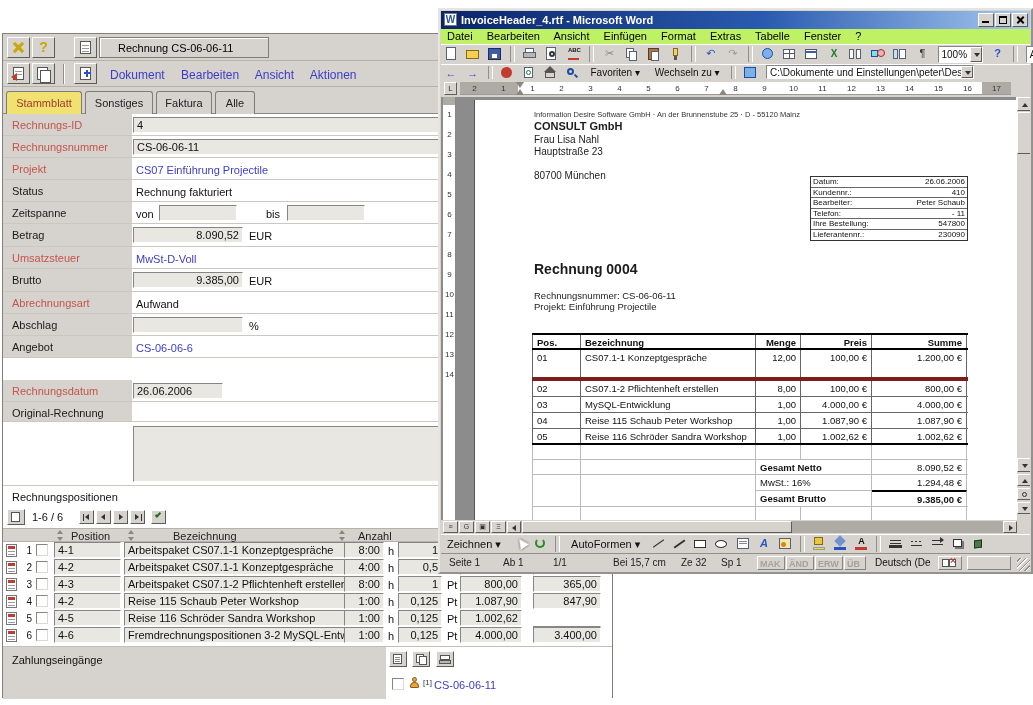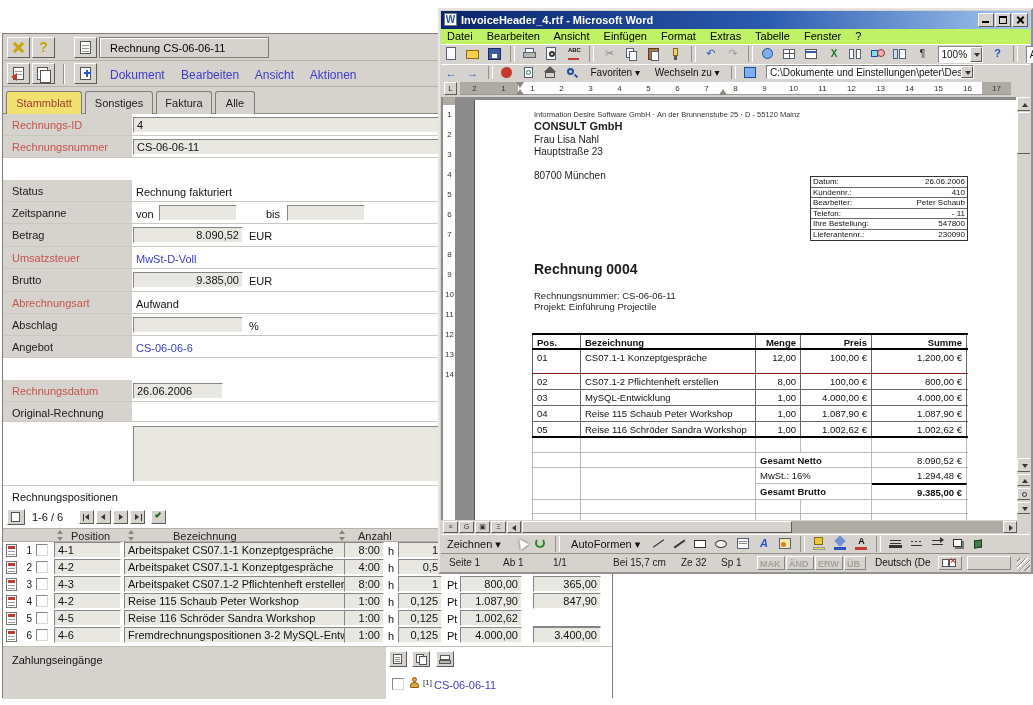--- a/index.html
+++ b/index.html
@@ -11,21 +11,21 @@
 
   
   #appwin{left:2px;top:33px;width:611px;height:665px;background:#fff;border:1px solid #827f78;z-index:1}
   .chromerow{position:absolute;left:0;right:0;background:#d6d3ce}
   .abtn{position:absolute;width:23px;height:21px;background:#d6d3ce;border:1px solid;border-color:#fff #5f5c55 #5f5c55 #fff}
   .goldx{position:absolute;left:4px;top:8px;width:13px;height:3px;background:#c9a60a;transform:rotate(45deg)}
   .goldx2{transform:rotate(-45deg)}
   .goldq{color:#c9a60a;font-weight:bold;font-size:14px;text-align:center;line-height:19px}
   .mini-doc{position:absolute;width:11px;height:13px;background:#fff;border:1px solid #555}
   .mini-doc i{position:absolute;left:1px;right:1px;height:1px;background:#9a9a9a}
-  .titlebox{position:absolute;left:96px;top:3px;width:170px;height:21px;border:1px solid #7f7c76;box-shadow:inset 1px 1px 0 #fff;padding:4px 0 0 10px;font-size:11px;color:#000}
+  .titlebox{position:absolute;left:96px;top:3px;width:170px;height:21px;border:1px solid #7f7c76;box-shadow:inset 1px 1px 0 #fff;padding:4px 0 0 18px;font-size:11px;color:#000}
   .amenu{position:absolute;top:7px;color:#3c3cc8;font-size:12px}
   .amenu span{margin-right:13px;cursor:default}
   .tab{position:absolute;top:4px;height:23px;background:#d6d3ce;border:1px solid #7f7c76;border-bottom:none;border-radius:3px 3px 0 0;padding:5px 0 0;text-align:center;font-size:11px;color:#222}
   .tab.active{background:#f0e170;color:#9e3b30}
   .frow{position:absolute;left:0;width:609px;background:#fff;border-bottom:1px solid #ccc8c0}
   .flabel{position:absolute;left:0;top:0;bottom:0;width:129px;background:#d6d3ce;padding:5px 0 0 9px;font-size:11px;color:#1a1a1a}
   .req{color:#c5544b}
   .inp{position:absolute;top:3px;height:16px;background:#e9e7e2;border:1px solid;border-color:#868686 #fff #fff #868686;font-size:11px;padding:1px 3px;overflow:hidden;white-space:nowrap}
   .num{text-align:right}
   .lnk{position:absolute;left:133px;top:6px;color:#3c3cc8;font-size:11px;white-space:nowrap}
@@ -161,20 +161,24 @@
   </div>
 
   <div class="frow" style="top:80px;height:22px">
     <div class="flabel req">Rechnungs-ID</div>
     <div class="inp" style="left:130px;width:463px">4</div>
   </div>
   <div class="frow" style="top:102px;height:22px">
     <div class="flabel req">Rechnungsnummer</div>
     <div class="inp" style="left:130px;width:463px">CS-06-06-11</div>
   </div>
+  <div class="frow" style="top:124px;height:22px">
+    <div class="flabel req">Projekt</div>
+    <a class="lnk">CS07 Einführung Projectile</a>
+  </div>
   <div class="frow" style="top:146px;height:22px">
     <div class="flabel">Status</div>
     <div class="pval">Rechnung fakturiert</div>
   </div>
   <div class="frow" style="top:168px;height:22px">
     <div class="flabel">Zeitspanne</div>
     <span class="unit" style="left:133px">von</span>
     <div class="inp" style="left:156px;width:78px"></div>
     <span class="unit" style="left:263px">bis</span>
     <div class="inp" style="left:284px;width:78px"></div>
@@ -566,21 +570,21 @@
       <div class="doct" style="left:59px;top:201px;font-size:9.5px">Projekt: Einführung Projectile</div>
 
       <div class="invtbl" style="left:57px;top:233px;width:436px">
         <div class="irow hdr" style="border-top:2px solid #000;border-bottom:2px solid #000;height:17px">
           <span class="ic0">Pos.</span>
           <span class="icc">Bezeichnung</span>
           <span class="icr">Menge</span>
           <span class="icr">Preis</span>
           <span class="icr">Summe</span>
         </div>
-        <div class="irow" style="border-bottom:1px solid #7f1d1d;height:24px">
+        <div class="irow" style="border-bottom:4px solid #7f1d1d;height:31px">
           <span class="ic0">01</span>
             <span class="icc">CS07.1-1 Konzeptgespräche</span>
             <span class="icr">12,00</span>
             <span class="icr">100,00 €</span>
             <span class="icr">1.200,00 €</span>
         </div>
         <div class="irow" style="border-bottom:1px solid #666;height:16px">
           <span class="ic0">02</span>
             <span class="icc">CS07.1-2 Pflichtenheft erstellen</span>
             <span class="icr">8,00</span>

